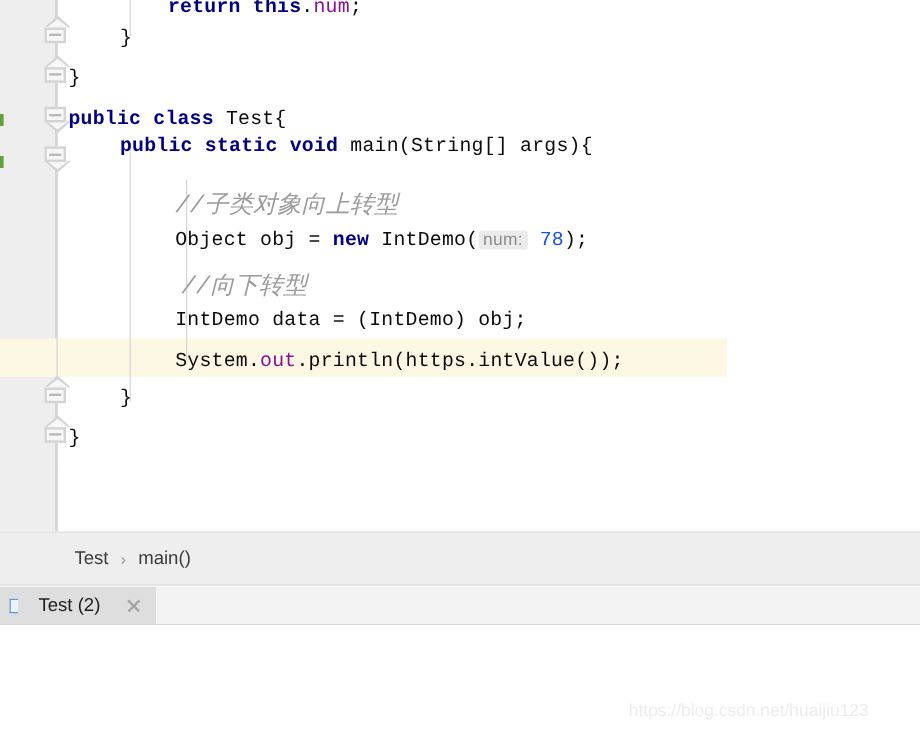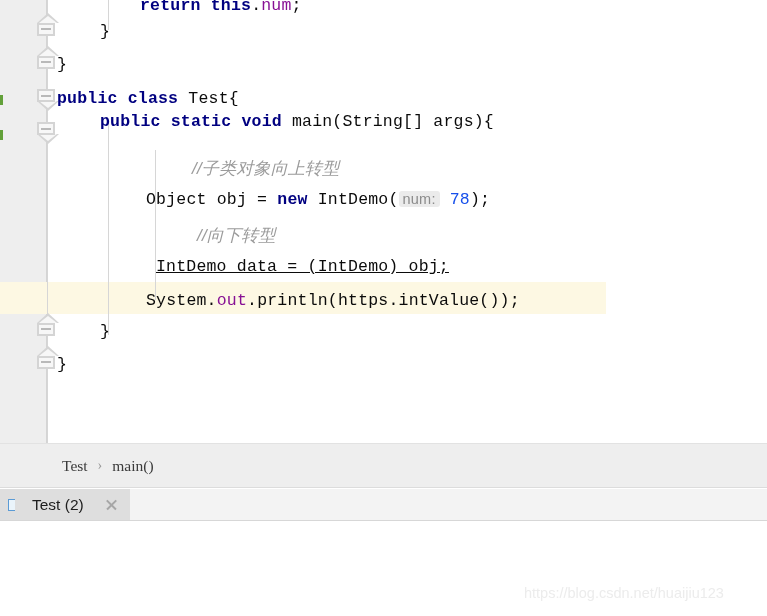--- a/index.html
+++ b/index.html
@@ -44,28 +44,28 @@
   
   #line-highlight{position:absolute;left:0;width:767px;background:#fdf8e3;}
 
   
   .code-line{position:absolute;white-space:pre;
      font-family:"Liberation Mono","DejaVu Sans Mono",monospace;
      font-size:16.5px;color:#0b0b0b;letter-spacing:.2px;}
   .kw{color:#000080;font-weight:bold;}
   .field{color:#871094;}
   .num{color:#1750eb;}
-  .cmt{color:#9b9b9b;font-style:italic;font-family:Liberation Sans, sans-serif;font-size:17px;margin-left:46px;}
+  .cmt{color:#9b9b9b;font-style:italic;font-family:Liberation Mono, monospace;font-size:20px;}
   .hint{background:#ebebeb;color:#8c8c8c;border-radius:3px;padding:0 4px;font-size:14.5px;
         font-family:"Liberation Sans",sans-serif;}
 
   
   #breadcrumb{position:absolute;left:0;top:443px;width:767px;height:45px;background:#eeeeee;
      border-top:1px solid #e2e2e2;border-bottom:1px solid #dcdcdc;box-sizing:border-box;
-     display:flex;align-items:center;font-family:Liberation Serif, serif;}
+     display:flex;align-items:center;}
   .crumb{font-size:15.5px;color:#3b3b3b;}
   #crumb1{margin-left:62px;}
   .crumb-sep{margin:0 10px;color:#9a9a9a;font-size:14px;}
 
   
   #tabstrip{position:absolute;left:0;top:489px;width:767px;height:32px;background:#f3f3f3;
      border-bottom:1px solid #d7d7d7;box-sizing:border-box;}
   #run-tab{position:absolute;left:0;top:0;height:31px;padding:0 12px 0 8px;background:#dedede;
      display:flex;align-items:center;box-sizing:border-box;gap:12px;}
   #run-tab-icon{width:7px;height:12px;margin-right:5px;border:1.5px solid #5b9bd5;border-right:none;
@@ -148,21 +148,21 @@
     </div>
   <div id="code-lines">
       <div class="code-line" style="top: -4px; left: 140px;"><span class="kw">return </span><span class="kw">this</span><span>.</span><span class="field">num</span><span>;</span></div>
       <div class="code-line" style="top: 22px; left: 100px;"><span>}</span></div>
       <div class="code-line" style="top: 55px; left: 57px;"><span>}</span></div>
       <div class="code-line" style="top: 89px; left: 57px;"><span class="kw">public class </span><span>Test{</span></div>
       <div class="code-line" style="top: 112px; left: 100px;"><span class="kw">public static void </span><span>main(String[] args){</span></div>
       <div class="code-line" style="top: 157px; left: 146px;"><span class="cmt">//子类对象向上转型</span></div>
       <div class="code-line" style="top: 190px; left: 146px;"><span>Object obj = </span><span class="kw">new </span><span>IntDemo(</span><span class="hint">num:</span><span> </span><span class="num">78</span><span>);</span></div>
       <div class="code-line" style="top: 224px; left: 151px;"><span class="cmt">//向下转型</span></div>
-      <div class="code-line" style="top: 257px; left: 156px; text-decoration: underline;"><span>IntDemo data = (IntDemo) obj;</span></div>
+      <div class="code-line" style="top: 257px; left: 146px;"><span>IntDemo data = (IntDemo) obj;</span></div>
       <div class="code-line" style="top: 291px; left: 146px;"><span>System.</span><span class="field">out</span><span>.println(https.intValue());</span></div>
       <div class="code-line" style="top: 322px; left: 100px;"><span>}</span></div>
       <div class="code-line" style="top: 355px; left: 57px;"><span>}</span></div>
     </div>
 </div>
 
 <div id="breadcrumb">
   <span class="crumb" id="crumb1">Test</span>
   <span class="crumb-sep">›</span>
   <span class="crumb">main()</span>

